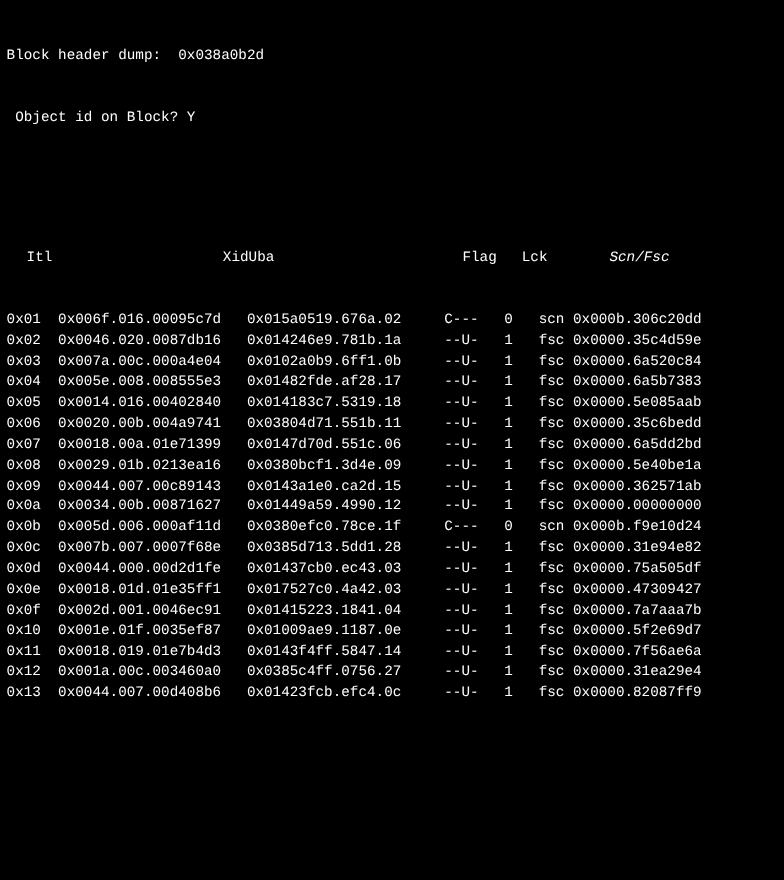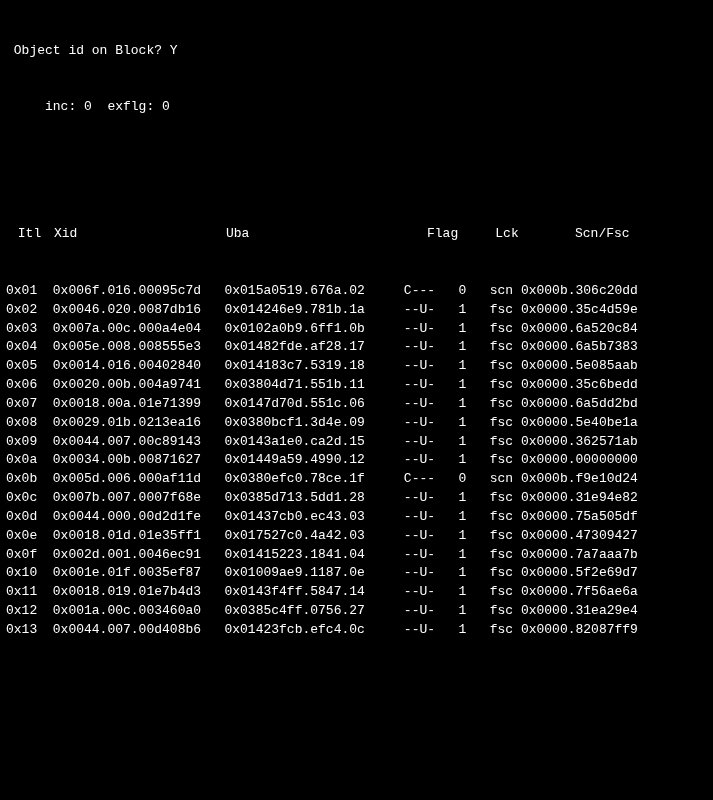--- a/index.html
+++ b/index.html
@@ -12,37 +12,37 @@
     width:713px;
     overflow:hidden;
   }
   .screen{
     padding:4px 6px 0 6px;
     white-space:pre;
     position:relative;
   }
   .hdr-line{white-space:pre;}
   .table{margin-top:14px;}
-  .thead span{display:inline-block;}
+  .thead span{display:inline-block;text-align:center;}
   .row{white-space:pre;}
   .c-itl{width:44px;display:inline-block;}
   .c-xid{width:172px;display:inline-block;}
   .c-uba{width:180px;display:inline-block;}
-  .c-flag{width:60px;display:inline-block;margin-left:21px;}
+  .c-flag{width:60px;display:inline-block;}
   .c-lck{width:40px;display:inline-block;text-align:right;}
   .c-lck-gap{width:14px;display:inline-block;}
-  .c-scn{display:inline-block;}
+  .c-scn{display:inline-block;font-style:italic;}
   .h-itl{margin-left:4px;}
 </style>
 </head>
 <body>
 
 <div class="screen">
+  <div class="hdr-line">Block header dump:  0x038a0b2d</div>
   <div class="hdr-line"> Object id on Block? Y</div>
-  <div class="hdr-line">     inc: 0  exflg: 0</div>
 
   <div class="table">
-    <div class="row thead"><span class="c-itl h-itl"> Itl</span><span class="c-xid" style="text-align:left">Xid</span><span class="c-uba" style="text-align:left">Uba</span><span class="c-flag">Flag</span><span class="c-lck" style="text-align:center">Lck</span><span class="c-lck-gap"></span><span class="c-scn" style="padding-left:34px">Scn/Fsc</span></div>
+    <div class="row thead"><span class="c-itl h-itl"> Itl</span><span class="c-xid" style="text-align:right">Xid</span><span class="c-uba" style="text-align:left">Uba</span><span class="c-flag">Flag</span><span class="c-lck" style="text-align:center">Lck</span><span class="c-lck-gap"></span><span class="c-scn" style="padding-left:34px">Scn/Fsc</span></div>
     <div id="tbody"><div class="row">0x01  0x006f.016.00095c7d   0x015a0519.676a.02     C---   0   scn 0x000b.306c20dd</div><div class="row">0x02  0x0046.020.0087db16   0x014246e9.781b.1a     --U-   1   fsc 0x0000.35c4d59e</div><div class="row">0x03  0x007a.00c.000a4e04   0x0102a0b9.6ff1.0b     --U-   1   fsc 0x0000.6a520c84</div><div class="row">0x04  0x005e.008.008555e3   0x01482fde.af28.17     --U-   1   fsc 0x0000.6a5b7383</div><div class="row">0x05  0x0014.016.00402840   0x014183c7.5319.18     --U-   1   fsc 0x0000.5e085aab</div><div class="row">0x06  0x0020.00b.004a9741   0x03804d71.551b.11     --U-   1   fsc 0x0000.35c6bedd</div><div class="row">0x07  0x0018.00a.01e71399   0x0147d70d.551c.06     --U-   1   fsc 0x0000.6a5dd2bd</div><div class="row">0x08  0x0029.01b.0213ea16   0x0380bcf1.3d4e.09     --U-   1   fsc 0x0000.5e40be1a</div><div class="row">0x09  0x0044.007.00c89143   0x0143a1e0.ca2d.15     --U-   1   fsc 0x0000.362571ab</div><div class="row">0x0a  0x0034.00b.00871627   0x01449a59.4990.12     --U-   1   fsc 0x0000.00000000</div><div class="row">0x0b  0x005d.006.000af11d   0x0380efc0.78ce.1f     C---   0   scn 0x000b.f9e10d24</div><div class="row">0x0c  0x007b.007.0007f68e   0x0385d713.5dd1.28     --U-   1   fsc 0x0000.31e94e82</div><div class="row">0x0d  0x0044.000.00d2d1fe   0x01437cb0.ec43.03     --U-   1   fsc 0x0000.75a505df</div><div class="row">0x0e  0x0018.01d.01e35ff1   0x017527c0.4a42.03     --U-   1   fsc 0x0000.47309427</div><div class="row">0x0f  0x002d.001.0046ec91   0x01415223.1841.04     --U-   1   fsc 0x0000.7a7aaa7b</div><div class="row">0x10  0x001e.01f.0035ef87   0x01009ae9.1187.0e     --U-   1   fsc 0x0000.5f2e69d7</div><div class="row">0x11  0x0018.019.01e7b4d3   0x0143f4ff.5847.14     --U-   1   fsc 0x0000.7f56ae6a</div><div class="row">0x12  0x001a.00c.003460a0   0x0385c4ff.0756.27     --U-   1   fsc 0x0000.31ea29e4</div><div class="row">0x13  0x0044.007.00d408b6   0x01423fcb.efc4.0c     --U-   1   fsc 0x0000.82087ff9</div></div>
   </div>
 
   
 </div>
 
 </body></html>

